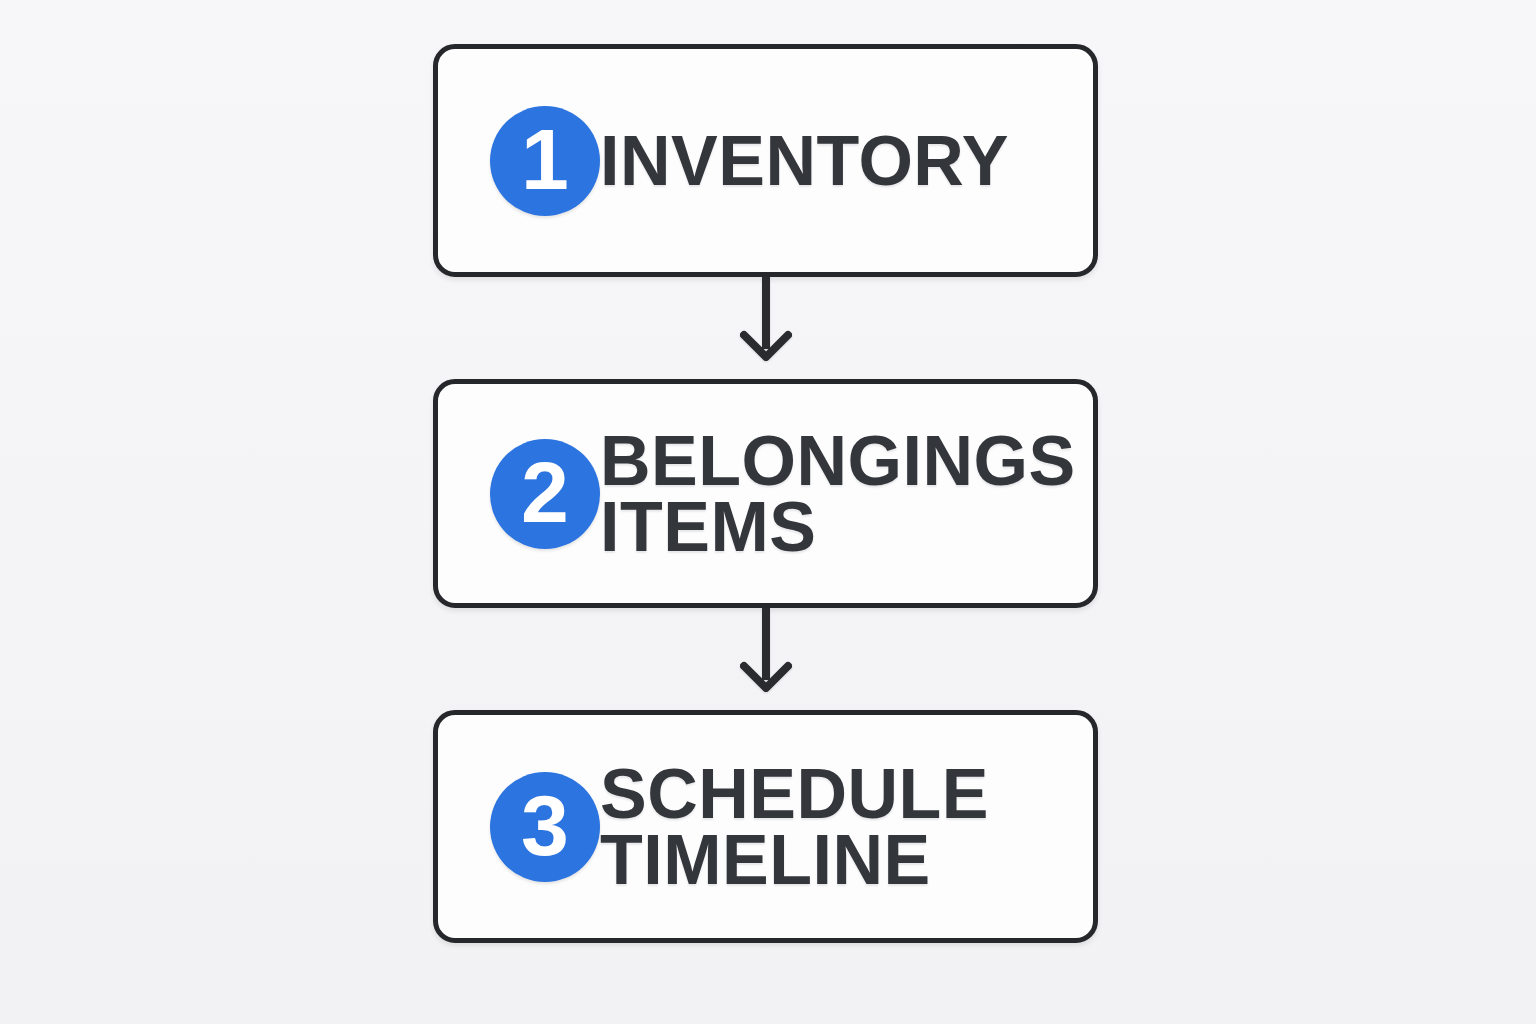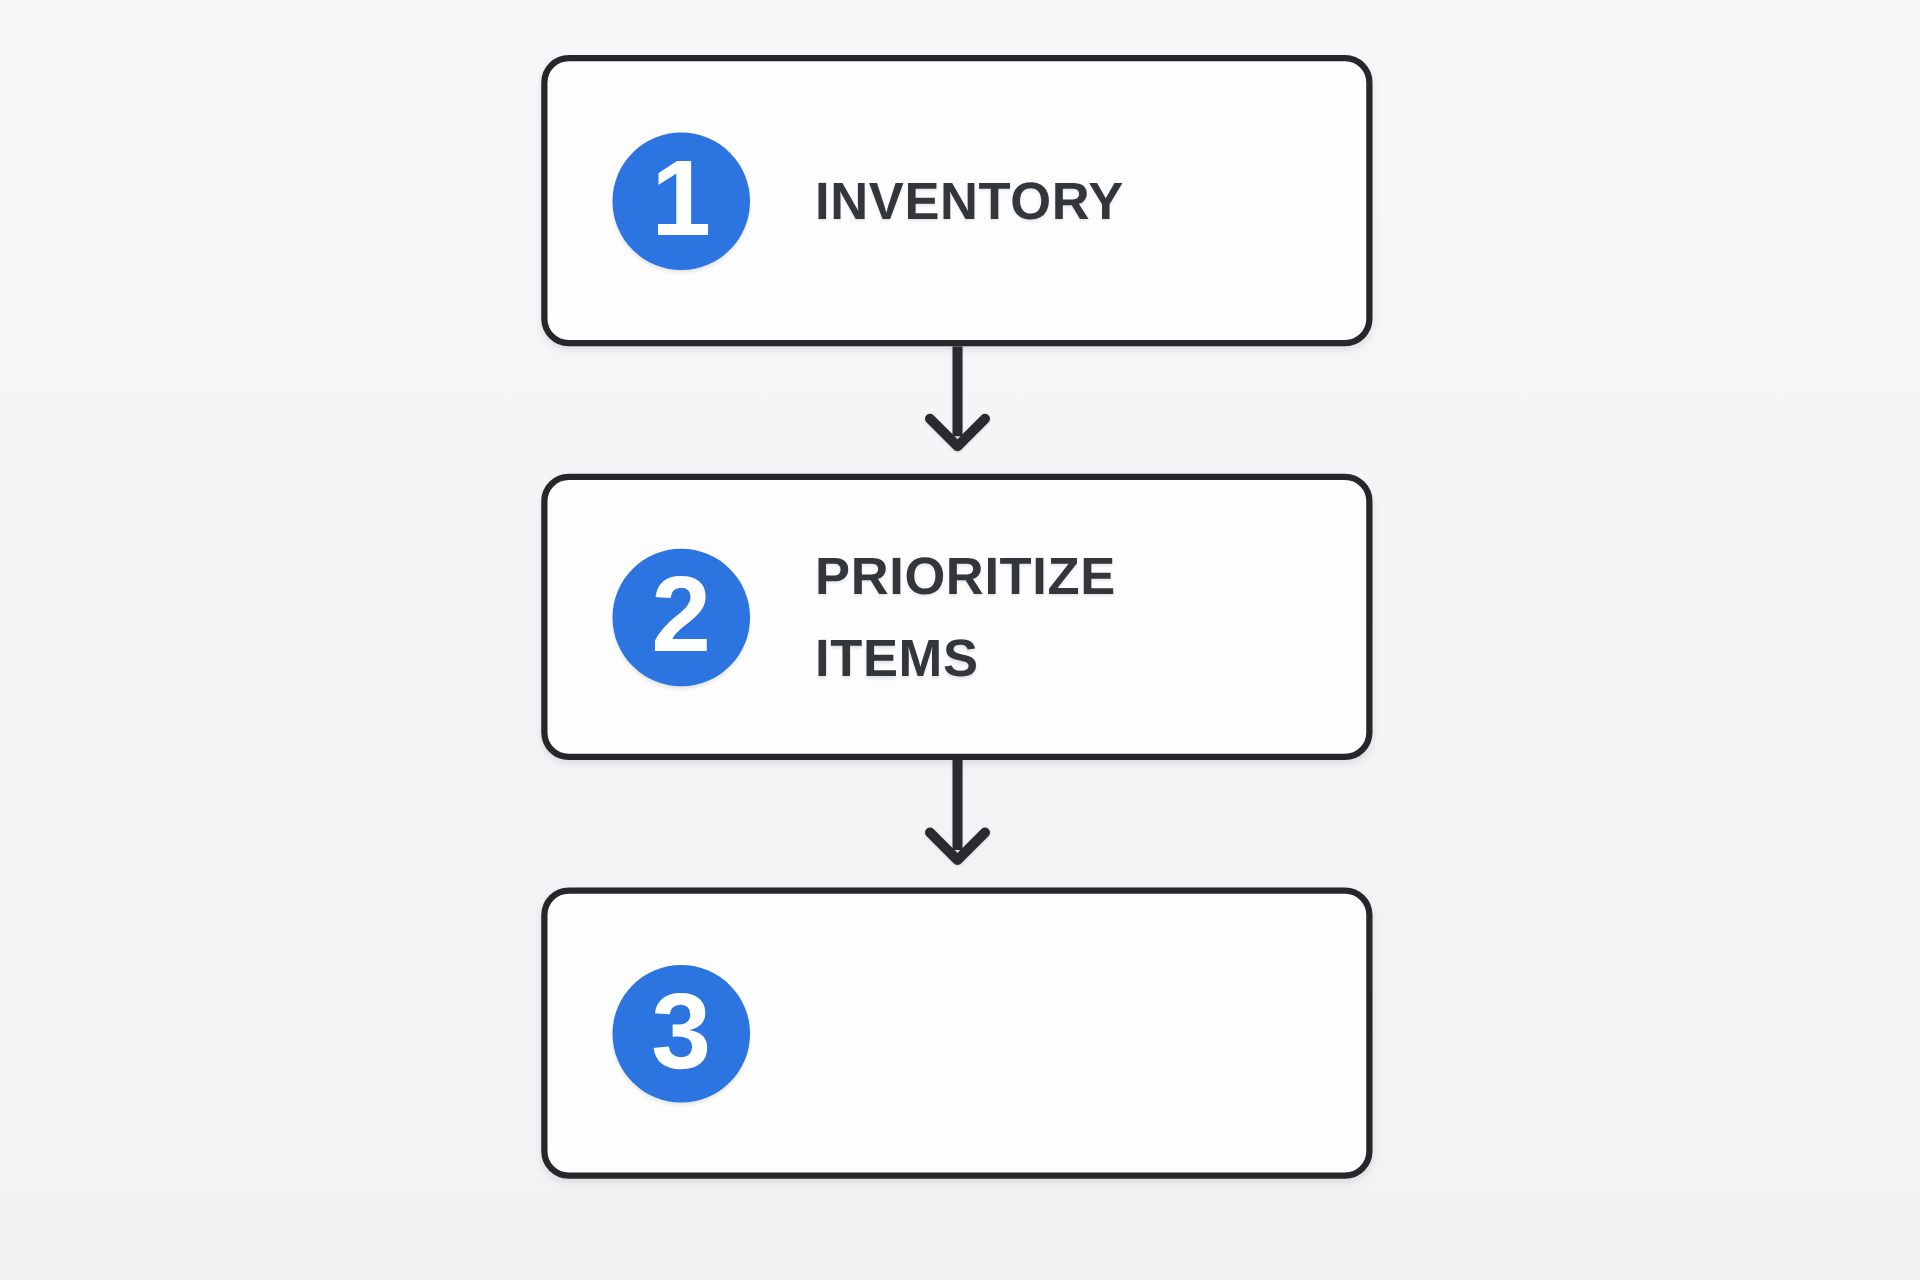--- a/index.html
+++ b/index.html
@@ -40,22 +40,21 @@
     background:var(--accent);
     color:var(--badge-text);
     font-size:86px;
     font-weight:700;
     line-height:106px;
     text-align:center;
     flex:0 0 110px;
     box-shadow:0 2px 3px rgba(40,40,45,0.12);
   }
   .label{
-    margin-left:52px;
-    font-size:42px;
+    font-size:70px;
     font-weight:700;
     line-height:66px;
     letter-spacing:0.5px;
     color:var(--text);
     text-shadow:0 2px 2px rgba(40,40,45,0.10);
     white-space:nowrap;
   }
   .label span{display:block;}
   .flow-arrow{
     position:absolute;
@@ -91,29 +90,33 @@
   <div class="flow-arrow a1">
     <svg viewBox="0 0 92 102" xmlns="http://www.w3.org/2000/svg" aria-hidden="true">
       <path class="stem" d="M46 0 L46 72"></path>
       <path d="M24 58 L46 80 L68 58"></path>
     </svg>
   </div>
 
   <div class="step-box pos-2">
     <div class="badge">2</div>
     <div class="label">
-      <span>PRIORITIZE</span>
+      <span>BELONGINGS</span>
       <span>ITEMS</span>
     </div>
   </div>
 
   <div class="flow-arrow a2">
     <svg viewBox="0 0 92 102" xmlns="http://www.w3.org/2000/svg" aria-hidden="true">
       <path class="stem" d="M46 0 L46 72"></path>
       <path d="M24 58 L46 80 L68 58"></path>
     </svg>
   </div>
 
   <div class="step-box pos-3">
     <div class="badge">3</div>
+    <div class="label">
+      <span>SCHEDULE</span>
+      <span>TIMELINE</span>
+    </div>
   </div>
 
 </div>
 
 </body></html>

